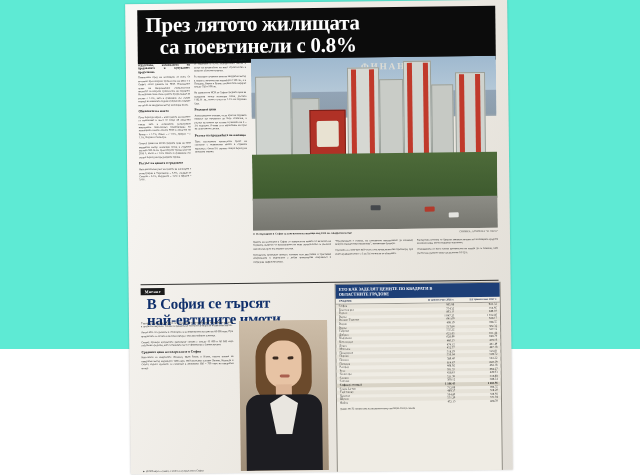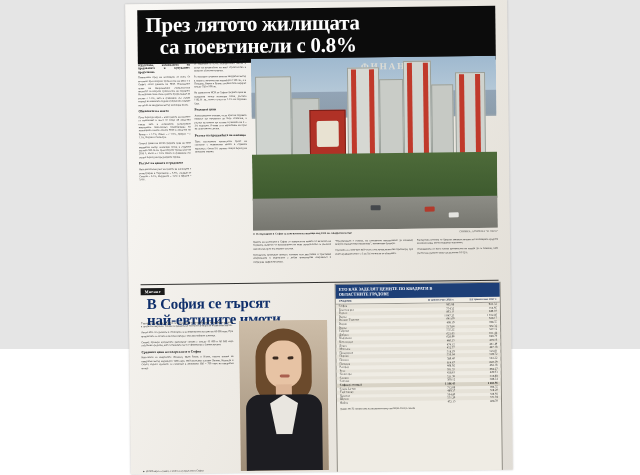--- a/index.html
+++ b/index.html
@@ -3,21 +3,21 @@
 <meta charset="utf-8">
 <style>
   html,body{margin:0;padding:0;}
   body{
     width:640px;height:475px;overflow:hidden;
     background:#ffffff;
     font-family:"Liberation Serif", serif;
   }
   .page{
     position:absolute;left:0;top:0;width:640px;height:349px;
-    background:#e5e5e5;
+    background:#5eead4;
   }
   
   .sheet{
     position:absolute;
     left:128px;top:2px;width:382px;height:470px;
     background:#f3f0ea;
     transform:rotate(-0.7deg);
     box-shadow:0 0 2px rgba(0,0,0,.25);
     overflow:hidden;
   }

